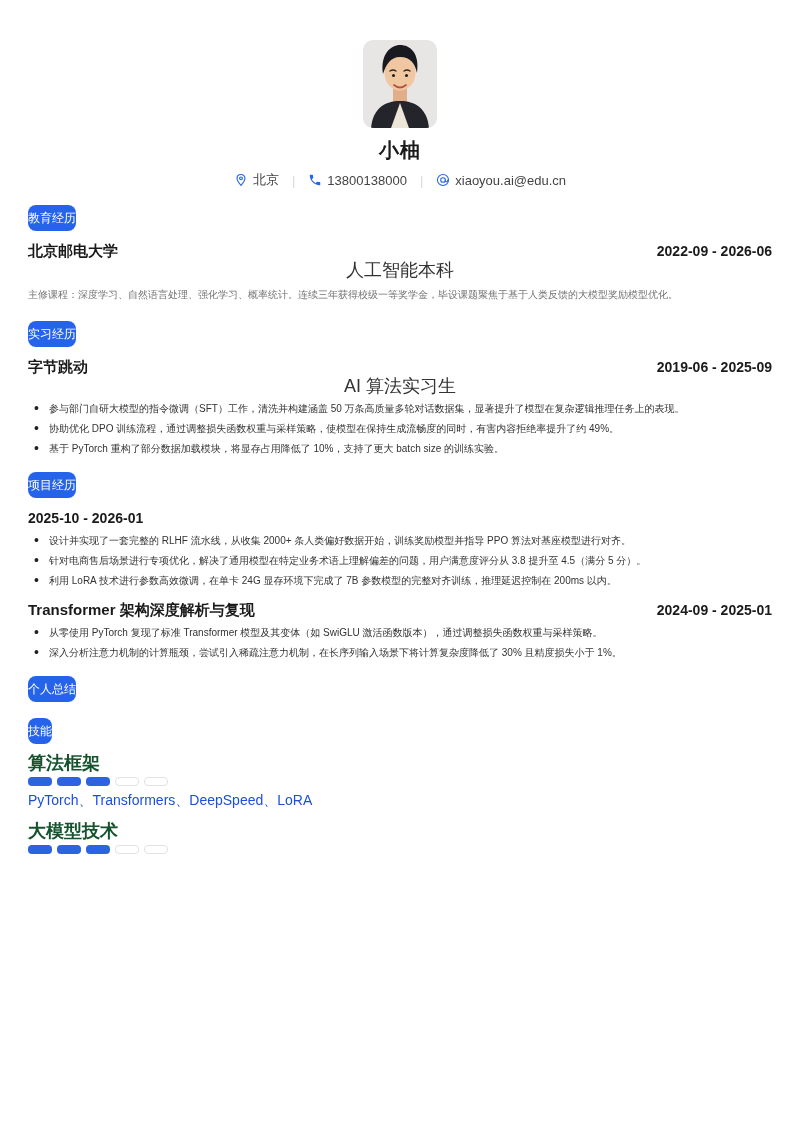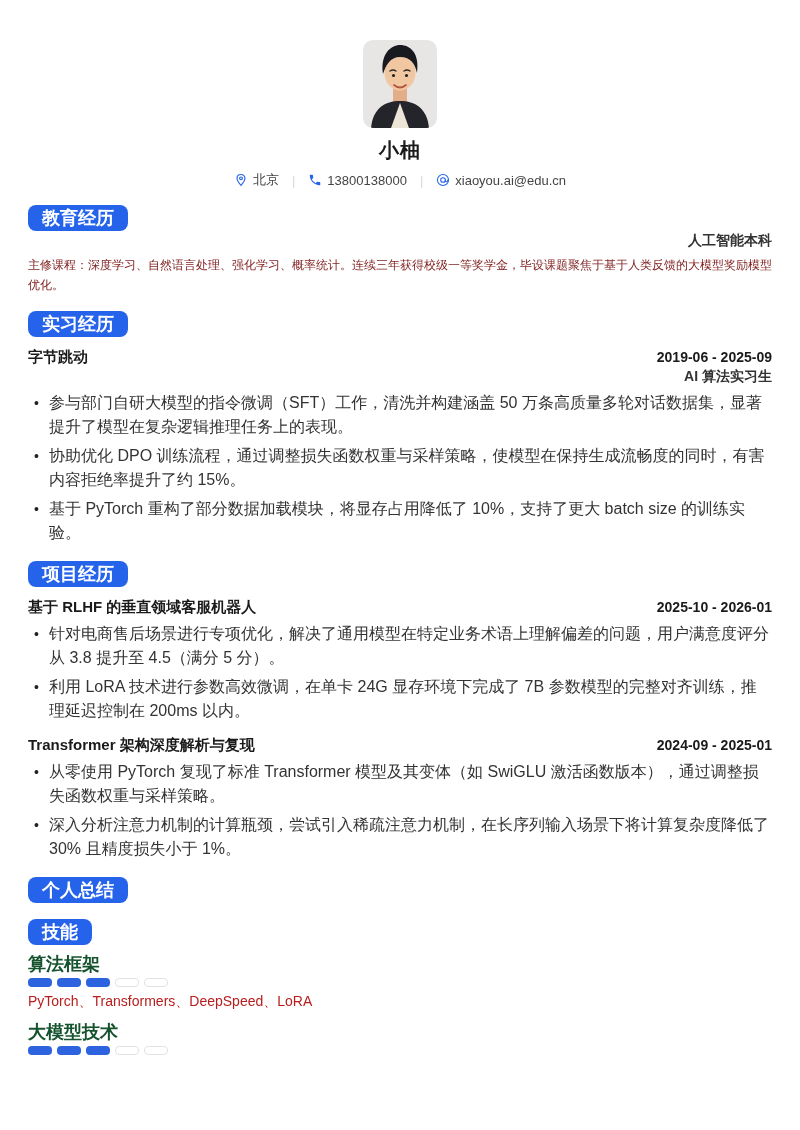--- a/index.html
+++ b/index.html
@@ -28,55 +28,55 @@
     font-size: 13px; color: #444444; gap: 13px;
   }
   .contact-item { display: inline-flex; align-items: center; gap: 5px; justify-content: space-between; }
   .contact-icon { width: 14px; height: 14px; display: inline-block; }
   .contact-sep { color: #d8d8d8; font-weight: 300; }
 
   
   .section { margin-top: 16px; }
   .badge {
     display: inline-block; background: var(--accent); color: #ffffff;
-    font-size: 18px; font-weight: bold; line-height: 16px;
-    padding: 5px 14px; border-radius: 8px;
+    font-size: 12px; font-weight: normal; line-height: 16px;
+    padding: 5px 0; border-radius: 8px;
   }
   .entry-head {
     margin-top: 10px; display: flex; justify-content: space-between;
     align-items: baseline; line-height: 20px;
   }
   .entry-title { font-size: 15px; font-weight: bold; color: #1a1a1a; }
   .entry-date { font-size: 14px; font-weight: bold; color: #1a1a1a; white-space: nowrap; }
   .entry-sub {
-    display: flex; justify-content: flex-end;
-    font-size: 14px; color: #333333; line-height: 19px; font-weight: bold;
-  }
-  .desc { margin-top: 5px; font-size: 12px; line-height: 20px; color: #7f1d1d; }
+    display: flex; justify-content: center;
+    font-size: 18px; color: #333333; line-height: 19px;
+  }
+  .desc { margin-top: 5px; font-size: 10px; line-height: 20px; color: #737373; }
 
   ul.bullets { margin-top: 5px; list-style: none; }
   ul.bullets li {
     position: relative; padding-left: 21px;
-    font-size: 16px; line-height: 24px; color: #333333;
+    font-size: 10px; line-height: 15px; color: #333333;
     margin-bottom: 5px;
   }
   ul.bullets li::before {
     content: "•"; position: absolute; left: 6px; top: 0;
     color: #222222; font-size: 14px;
   }
   .gap-entry { margin-top: 12px; }
 
   
   .skill-name { margin-top: 12px; font-size: 18px; font-weight: bold; color: #14532d; line-height: 19px; }
   .skill-name.first { margin-top: 10px; }
   .skill-bars { margin-top: 4px; display: flex; gap: 5px; height: 9px; }
   .bar-seg { width: 24px; height: 9px; border-radius: 4px; display: inline-block; }
   .bar-seg.filled { background: #2d63df; }
   .bar-seg.empty { background: #ffffff; border: 1px solid #e2e2e2; }
-  .skill-detail { margin-top: 5px; font-size: 14px; color: #b91c1c; line-height: 19px; }
+  .skill-detail { margin-top: 5px; font-size: 14px; color: #1d4ed8; line-height: 19px; }
 </style>
 </head>
 <body>
 
 <div class="page">
 
   <div class="header">
     <svg class="avatar" viewBox="0 0 74 88" aria-hidden="true">
       <rect x="0" y="0" width="74" height="88" fill="#e8e6e4"></rect>
       <rect x="30" y="48" width="14" height="16" fill="#e2ae8a"></rect>
@@ -113,51 +113,55 @@
           <circle cx="12" cy="12" r="4" fill="none" stroke="#2563eb" stroke-width="1.8"></circle>
           <path d="M16 12 c0 2.5 1.2 3.5 2.6 3 1.2-.5 1.4-2 1.4-3" fill="none" stroke="#2563eb" stroke-width="1.8" stroke-linecap="round"></path>
         </svg>
         <span>xiaoyou.ai@edu.cn</span>
       </span>
     </div>
   </div>
 
   <div class="section">
     <span class="badge">教育经历</span>
+    <div class="entry-head">
+      <span class="entry-title">北京邮电大学</span>
+      <span class="entry-date">2022-09 - 2026-06</span>
+    </div>
     <div class="entry-sub">
       <span>人工智能</span>
       <span>本科</span>
     </div>
     <div class="desc">主修课程：深度学习、自然语言处理、强化学习、概率统计。连续三年获得校级一等奖学金，毕设课题聚焦于基于人类反馈的大模型奖励模型优化。</div>
   </div>
 
   <div class="section">
     <span class="badge">实习经历</span>
     <div class="entry-head">
       <span class="entry-title">字节跳动</span>
       <span class="entry-date">2019-06 - 2025-09</span>
     </div>
     <div class="entry-sub">
       <span>AI 算法实习生</span>
     </div>
     <ul class="bullets">
       <li>参与部门自研大模型的指令微调（SFT）工作，清洗并构建涵盖 50 万条高质量多轮对话数据集，显著提升了模型在复杂逻辑推理任务上的表现。</li>
-      <li>协助优化 DPO 训练流程，通过调整损失函数权重与采样策略，使模型在保持生成流畅度的同时，有害内容拒绝率提升了约 15%。</li>
+      <li>协助优化 DPO 训练流程，通过调整损失函数权重与采样策略，使模型在保持生成流畅度的同时，有害内容拒绝率提升了约 49%。</li>
       <li>基于 PyTorch 重构了部分数据加载模块，将显存占用降低了 10%，支持了更大 batch size 的训练实验。</li>
     </ul>
   </div>
 
   <div class="section">
     <span class="badge">项目经历</span>
 
     <div class="entry-head">
-      <span class="entry-title">基于 RLHF 的垂直领域客服机器人</span>
       <span class="entry-date">2025-10 - 2026-01</span>
     </div>
     <ul class="bullets">
+      <li>设计并实现了一套完整的 RLHF 流水线，从收集 2000+ 条人类偏好数据开始，训练奖励模型并指导 PPO 算法对基座模型进行对齐。</li>
       <li>针对电商售后场景进行专项优化，解决了通用模型在特定业务术语上理解偏差的问题，用户满意度评分从 3.8 提升至 4.5（满分 5 分）。</li>
       <li>利用 LoRA 技术进行参数高效微调，在单卡 24G 显存环境下完成了 7B 参数模型的完整对齐训练，推理延迟控制在 200ms 以内。</li>
     </ul>
 
     <div class="entry-head gap-entry">
       <span class="entry-title">Transformer 架构深度解析与复现</span>
       <span class="entry-date">2024-09 - 2025-01</span>
     </div>
     <ul class="bullets">
       <li>从零使用 PyTorch 复现了标准 Transformer 模型及其变体（如 SwiGLU 激活函数版本），通过调整损失函数权重与采样策略。</li>

